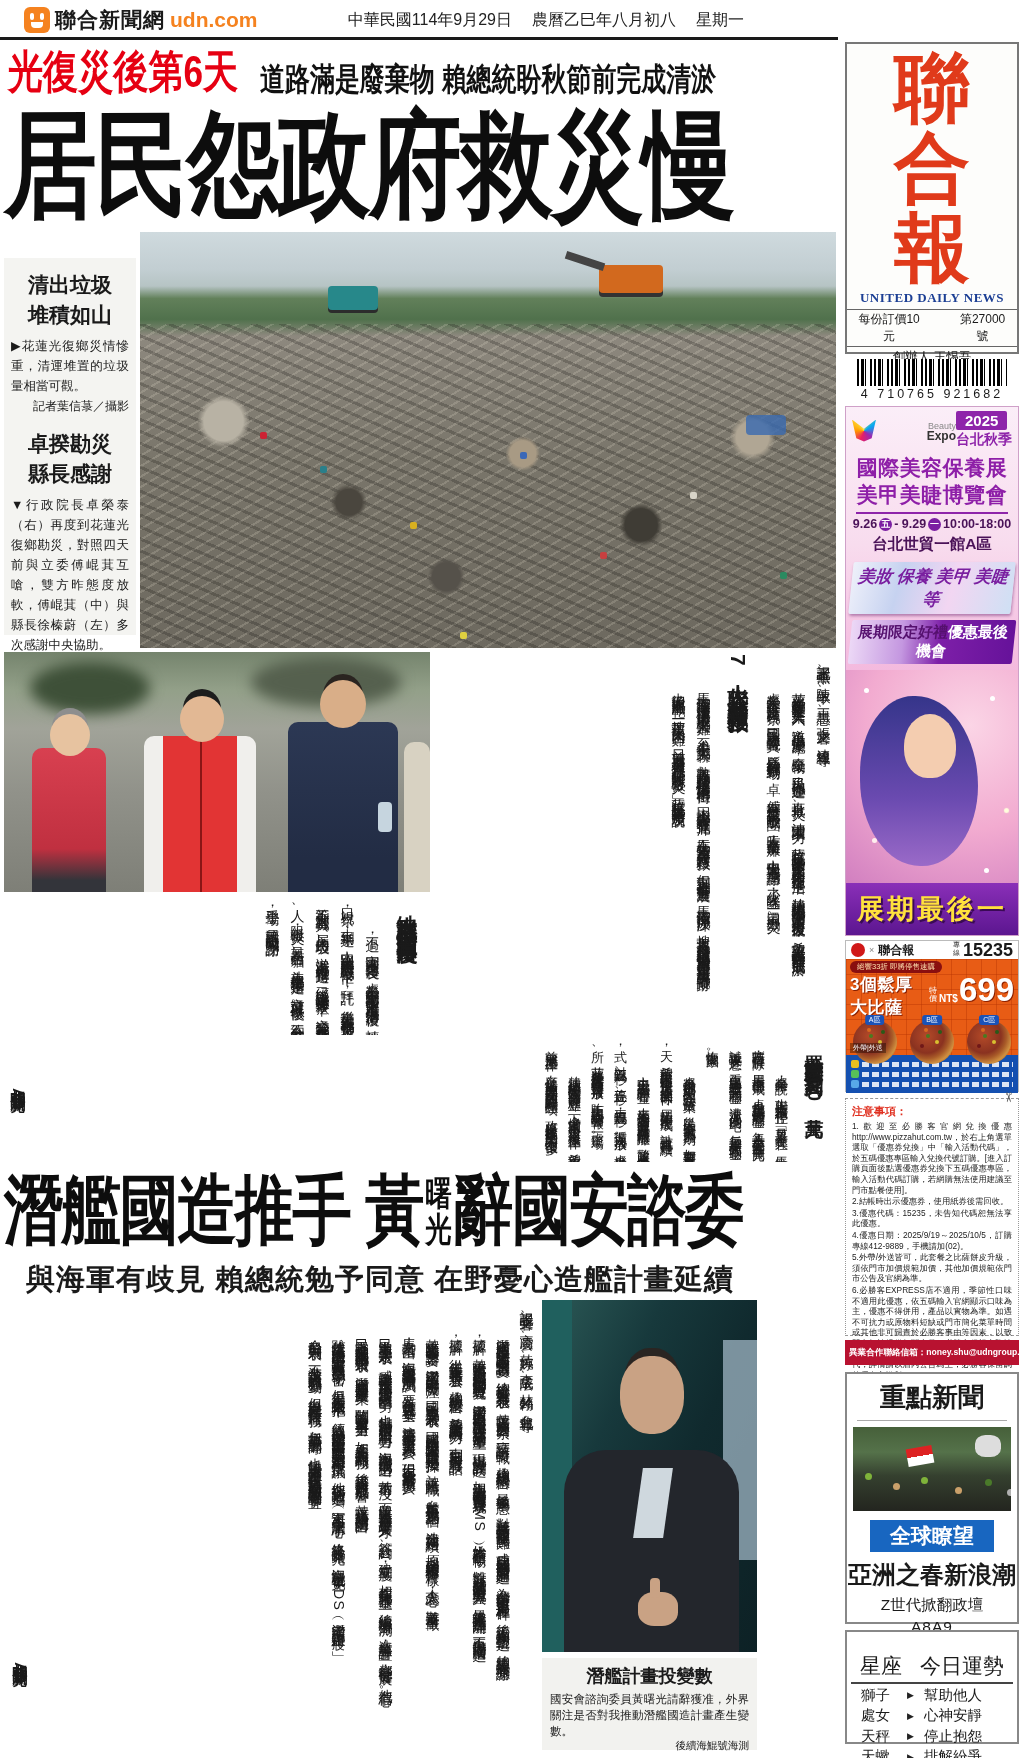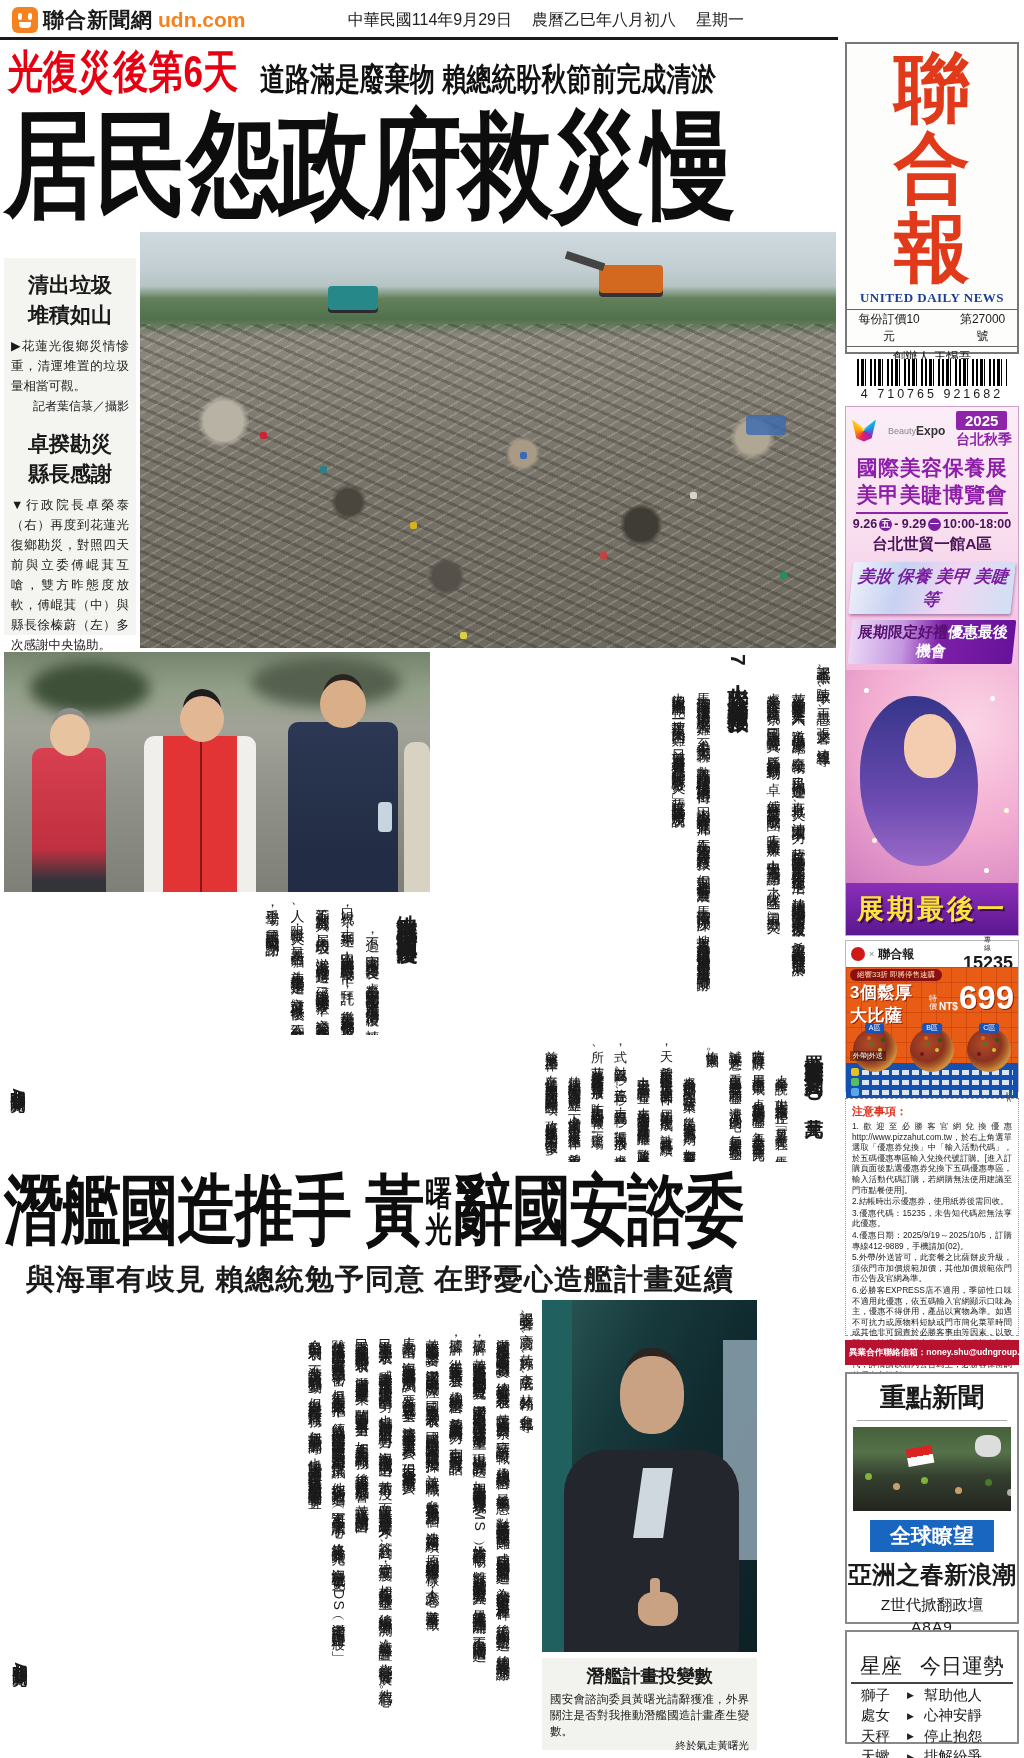--- a/index.html
+++ b/index.html
@@ -3,21 +3,21 @@
 <meta charset="utf-8">
 <style>
   html,body{margin:0;padding:0;background:#e9e9e9;}
   *{box-sizing:border-box;}
   .page{position:relative;width:1024px;height:1758px;background:#fff;margin:0 auto;overflow:hidden;
         font-family:"Liberation Sans","DejaVu Sans",sans-serif;color:#1a1a1a;}
   .abs{position:absolute;}
 
   
   .topbar{left:0;top:0;width:838px;height:40px;border-bottom:3px solid #1a1a1a;}
-  .brand{position:absolute;left:12px;top:6px;display:flex;align-items:center;gap:5px;}
+  .brand{position:absolute;left:24px;top:6px;display:flex;align-items:center;gap:5px;}
   .udn-icon{width:26px;height:26px;background:#f5821f;border-radius:6px;position:relative;}
   .udn-icon i{position:absolute;background:#fff;border-radius:2px;}
   .udn-icon .e1{width:4px;height:7px;left:6px;top:6px;}
   .udn-icon .e2{width:4px;height:7px;right:6px;top:6px;}
   .udn-icon .m{width:12px;height:6px;left:7px;bottom:5px;border-radius:0 0 4px 4px;}
   .brand b{font-size:21px;font-weight:900;letter-spacing:1px;}
   .brand .suffix{font-size:21px;font-weight:700;color:#f5821f;}
   .dates{position:absolute;right:94px;top:10px;font-size:16px;color:#222;display:flex;gap:20px;white-space:nowrap;}
 
   
@@ -116,21 +116,21 @@
   .barcode{left:845px;top:359px;width:174px;height:44px;text-align:center;}
   .bars{height:27px;margin:0 12px;background:repeating-linear-gradient(90deg,#000 0 2px,#fff 2px 4px,#000 4px 7px,#fff 7px 8px,#000 8px 9px,#fff 9px 13px,#000 13px 15px,#fff 15px 17px);}
   .bcnum{font-size:12.5px;letter-spacing:3px;margin-top:1px;}
 
   .beauty{left:845px;top:406px;width:174px;height:530px;border:1px solid #cfa0c8;
           background:linear-gradient(180deg,#fbeef8 0%,#f8dcee 26%,#f4bcdf 48%,#eda9d6 66%,#c87ecb 84%,#9a4cb8 100%);
           display:flex;flex-direction:column;overflow:hidden;}
   .ba-head{display:flex;justify-content:space-between;align-items:center;padding:5px 6px 2px;}
   .bfly{width:24px;height:22px;background:conic-gradient(from 200deg,#e91e63,#ff9800,#ffe93c,#03a9f4,#9c27b0,#e91e63);
         clip-path:polygon(50% 42%,0% 0%,18% 85%,50% 100%,82% 85%,100% 0%);}
-  .ba-brand{display:flex;flex-direction:row;line-height:10px;margin-left:12px;flex:1;text-align:right;}
+  .ba-brand{display:flex;flex-direction:column;line-height:10px;margin-left:12px;flex:1;text-align:right;}
   .ba-brand .s1{font-size:9px;color:#888;}
   .ba-brand .s2{font-size:12px;font-weight:900;color:#333;}
   .ba-yearbox{background:#8e24aa;color:#fff;font-size:15px;font-weight:900;padding:1px 9px;border-radius:2px;text-align:center;}
   .ba-season{font-size:14px;font-weight:900;color:#8e24aa;text-align:center;margin-top:1px;}
   .ba-title{text-align:center;color:#8e1fa8;font-size:21px;font-weight:900;line-height:27px;margin-top:3px;letter-spacing:.5px;}
   .ba-div{border-top:2px solid #8e24aa;margin:4px 10px 3px;}
   .ba-dates{text-align:center;font-size:12.5px;font-weight:900;color:#4a1258;display:flex;justify-content:center;align-items:center;gap:2px;}
   .daycir{display:inline-block;width:13px;height:13px;border-radius:50%;background:#7b1fa2;color:#fff;font-size:9px;line-height:13px;text-align:center;font-weight:700;}
   .ba-venue{text-align:center;font-size:15.5px;font-weight:900;color:#4a1258;margin-top:3px;}
   .ba-ban1{margin:7px 5px 0;transform:skewX(-6deg);background:linear-gradient(100deg,#eef0fa,#c6d2f0 30%,#f2d6f2 62%,#cfe0f4);
@@ -143,21 +143,21 @@
   .ba-face{position:absolute;left:58px;top:44px;width:52px;height:64px;background:#f4cdb0;border-radius:50% 50% 45% 45%;}
   .ba-spark{position:absolute;width:5px;height:5px;border-radius:50%;background:#fff;left:18px;top:18px;
             box-shadow:126px 8px 0 #fff,140px 120px 1px #ffd,8px 150px 0 #fee,120px 180px 0 #fff;}
   .ba-close{height:52px;background:linear-gradient(180deg,#8a2fb8,#5c1690);color:#ffe23c;font-size:27px;font-weight:900;
             text-align:center;line-height:52px;letter-spacing:3px;text-shadow:2px 2px 0 #3a0a55;}
 
   .pizza{left:845px;top:940px;width:174px;height:152px;border:1px solid #bbb;display:flex;flex-direction:column;}
   .pz-head{height:26px;background:#fff;display:flex;align-items:center;padding:0 5px;gap:4px;}
   .pz-logo{width:14px;height:14px;border-radius:50%;background:#d01818;}
   .pz-x{font-size:9px;color:#888;} .pz-brand{font-size:12px;font-weight:900;}
-  .pz-line{margin-left:auto;display:flex;align-items:center;gap:2px;flex-direction:column;}
+  .pz-line{margin-left:auto;display:flex;align-items:flex-start;gap:2px;}
   .pz-line .lbl{font-size:7px;color:#333;width:8px;line-height:8px;}
   .pz-line b{font-size:18px;line-height:18px;letter-spacing:0;}
   .pz-orange{position:relative;height:96px;background:#e85c15;
      background-image:linear-gradient(rgba(180,50,0,.4) 1px,transparent 1px),linear-gradient(90deg,rgba(180,50,0,.4) 1px,transparent 1px);
      background-size:15px 15px;}
   .pz-badge{position:absolute;top:2px;left:4px;background:#8a0f0f;color:#ffe0b0;font-size:7.5px;padding:1px 7px;border-radius:7px;}
   .pz-tr{display:flex;align-items:flex-start;padding:14px 4px 0;}
   .pz-title{font-size:17px;font-weight:900;color:#fff;text-shadow:1px 1px 0 #8a2000;letter-spacing:.5px;}
   .pz-price{margin-left:auto;display:flex;align-items:flex-end;color:#fff;line-height:1;}
   .pz-price .sm{font-size:8px;margin-bottom:3px;} .pz-price .cur{font-size:10px;font-weight:700;margin:0 1px 2px 2px;}
@@ -311,21 +311,21 @@
     <div class="p3-band"></div>
     <div class="p3-bg"></div>
     <div class="p3-suit"></div>
     <div class="p3-shirt"></div>
     <div class="p3-head"></div>
     <div class="p3-hand"></div>
   </figure>
   <div class="abs capbox">
     <h4>潛艦計畫投變數</h4>
     <div class="t">國安會諮詢委員黃曙光請辭獲准，外界關注是否對我推動潛艦國造計畫產生變數。</div>
-    <div class="c">終於氣走黃曙光</div>
+    <div class="c">後續海鯤號海測</div>
   </div>
 
   <div class="abs mastbox">
     <span class="mast-ch">聯</span>
     <span class="mast-ch">合</span>
     <span class="mast-ch">報</span>
     <div class="mast-en">UNITED DAILY NEWS</div>
     <div class="mast-row">
       <span>每份訂價10元</span>
       <span>第27000號</span>

